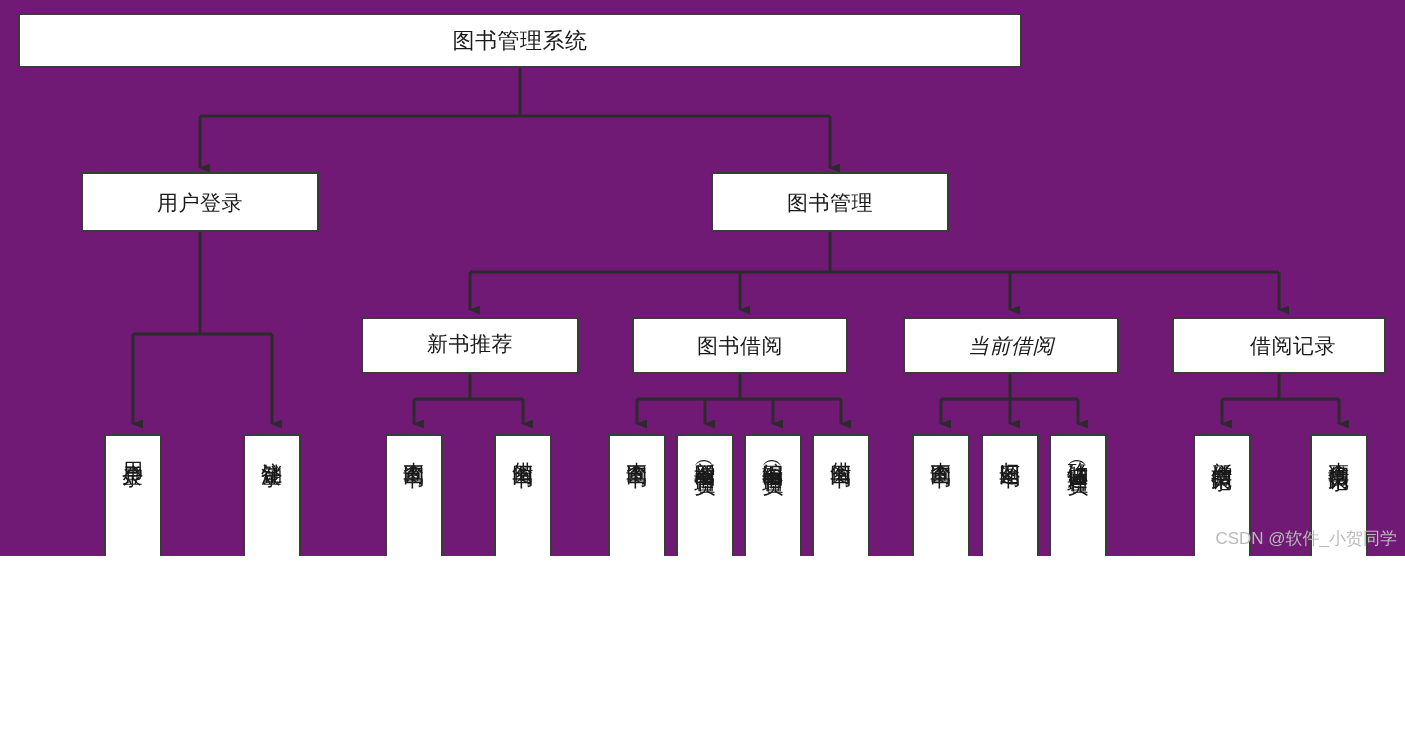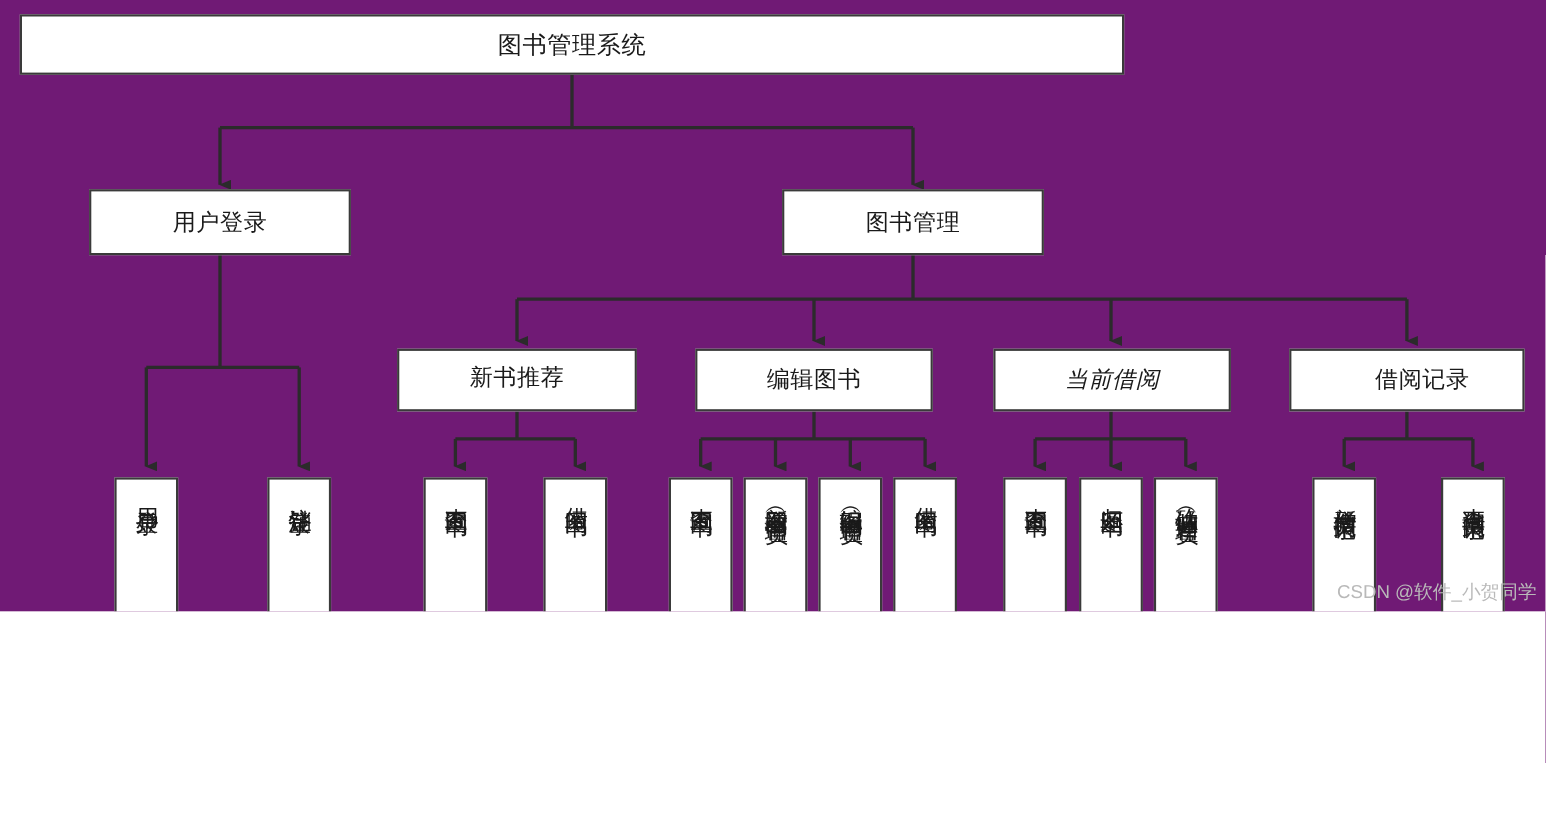--- a/index.html
+++ b/index.html
@@ -134,21 +134,21 @@
     <span class="node-label">用户登录</span>
   </div>
   <div class="node horiz" style="left:711px; top:172px; width:238px; height:60px;">
     <span class="node-label">图书管理</span>
   </div>
 
   <div class="node horiz" style="left:361px; top:317px; width:218px; height:57px;font-family:Liberation Mono, monospace;">
     <span class="node-label">新书推荐</span>
   </div>
   <div class="node horiz" style="left:632px; top:317px; width:216px; height:57px;">
-    <span class="node-label">编辑图书</span>
+    <span class="node-label">图书借阅</span>
   </div>
   <div class="node horiz" style="left:903px; top:317px; width:216px; height:57px;font-style:italic;">
     <span class="node-label">当前借阅</span>
   </div>
   <div class="node horiz" style="left:1172px; top:317px; width:214px; height:57px;padding-left:28px;">
     <span class="node-label">借阅记录</span>
   </div>
 
   <div class="node vert" style="left:104px; top:434px; width:58px; height:301px;">
     <span class="node-label">用户登录</span>

